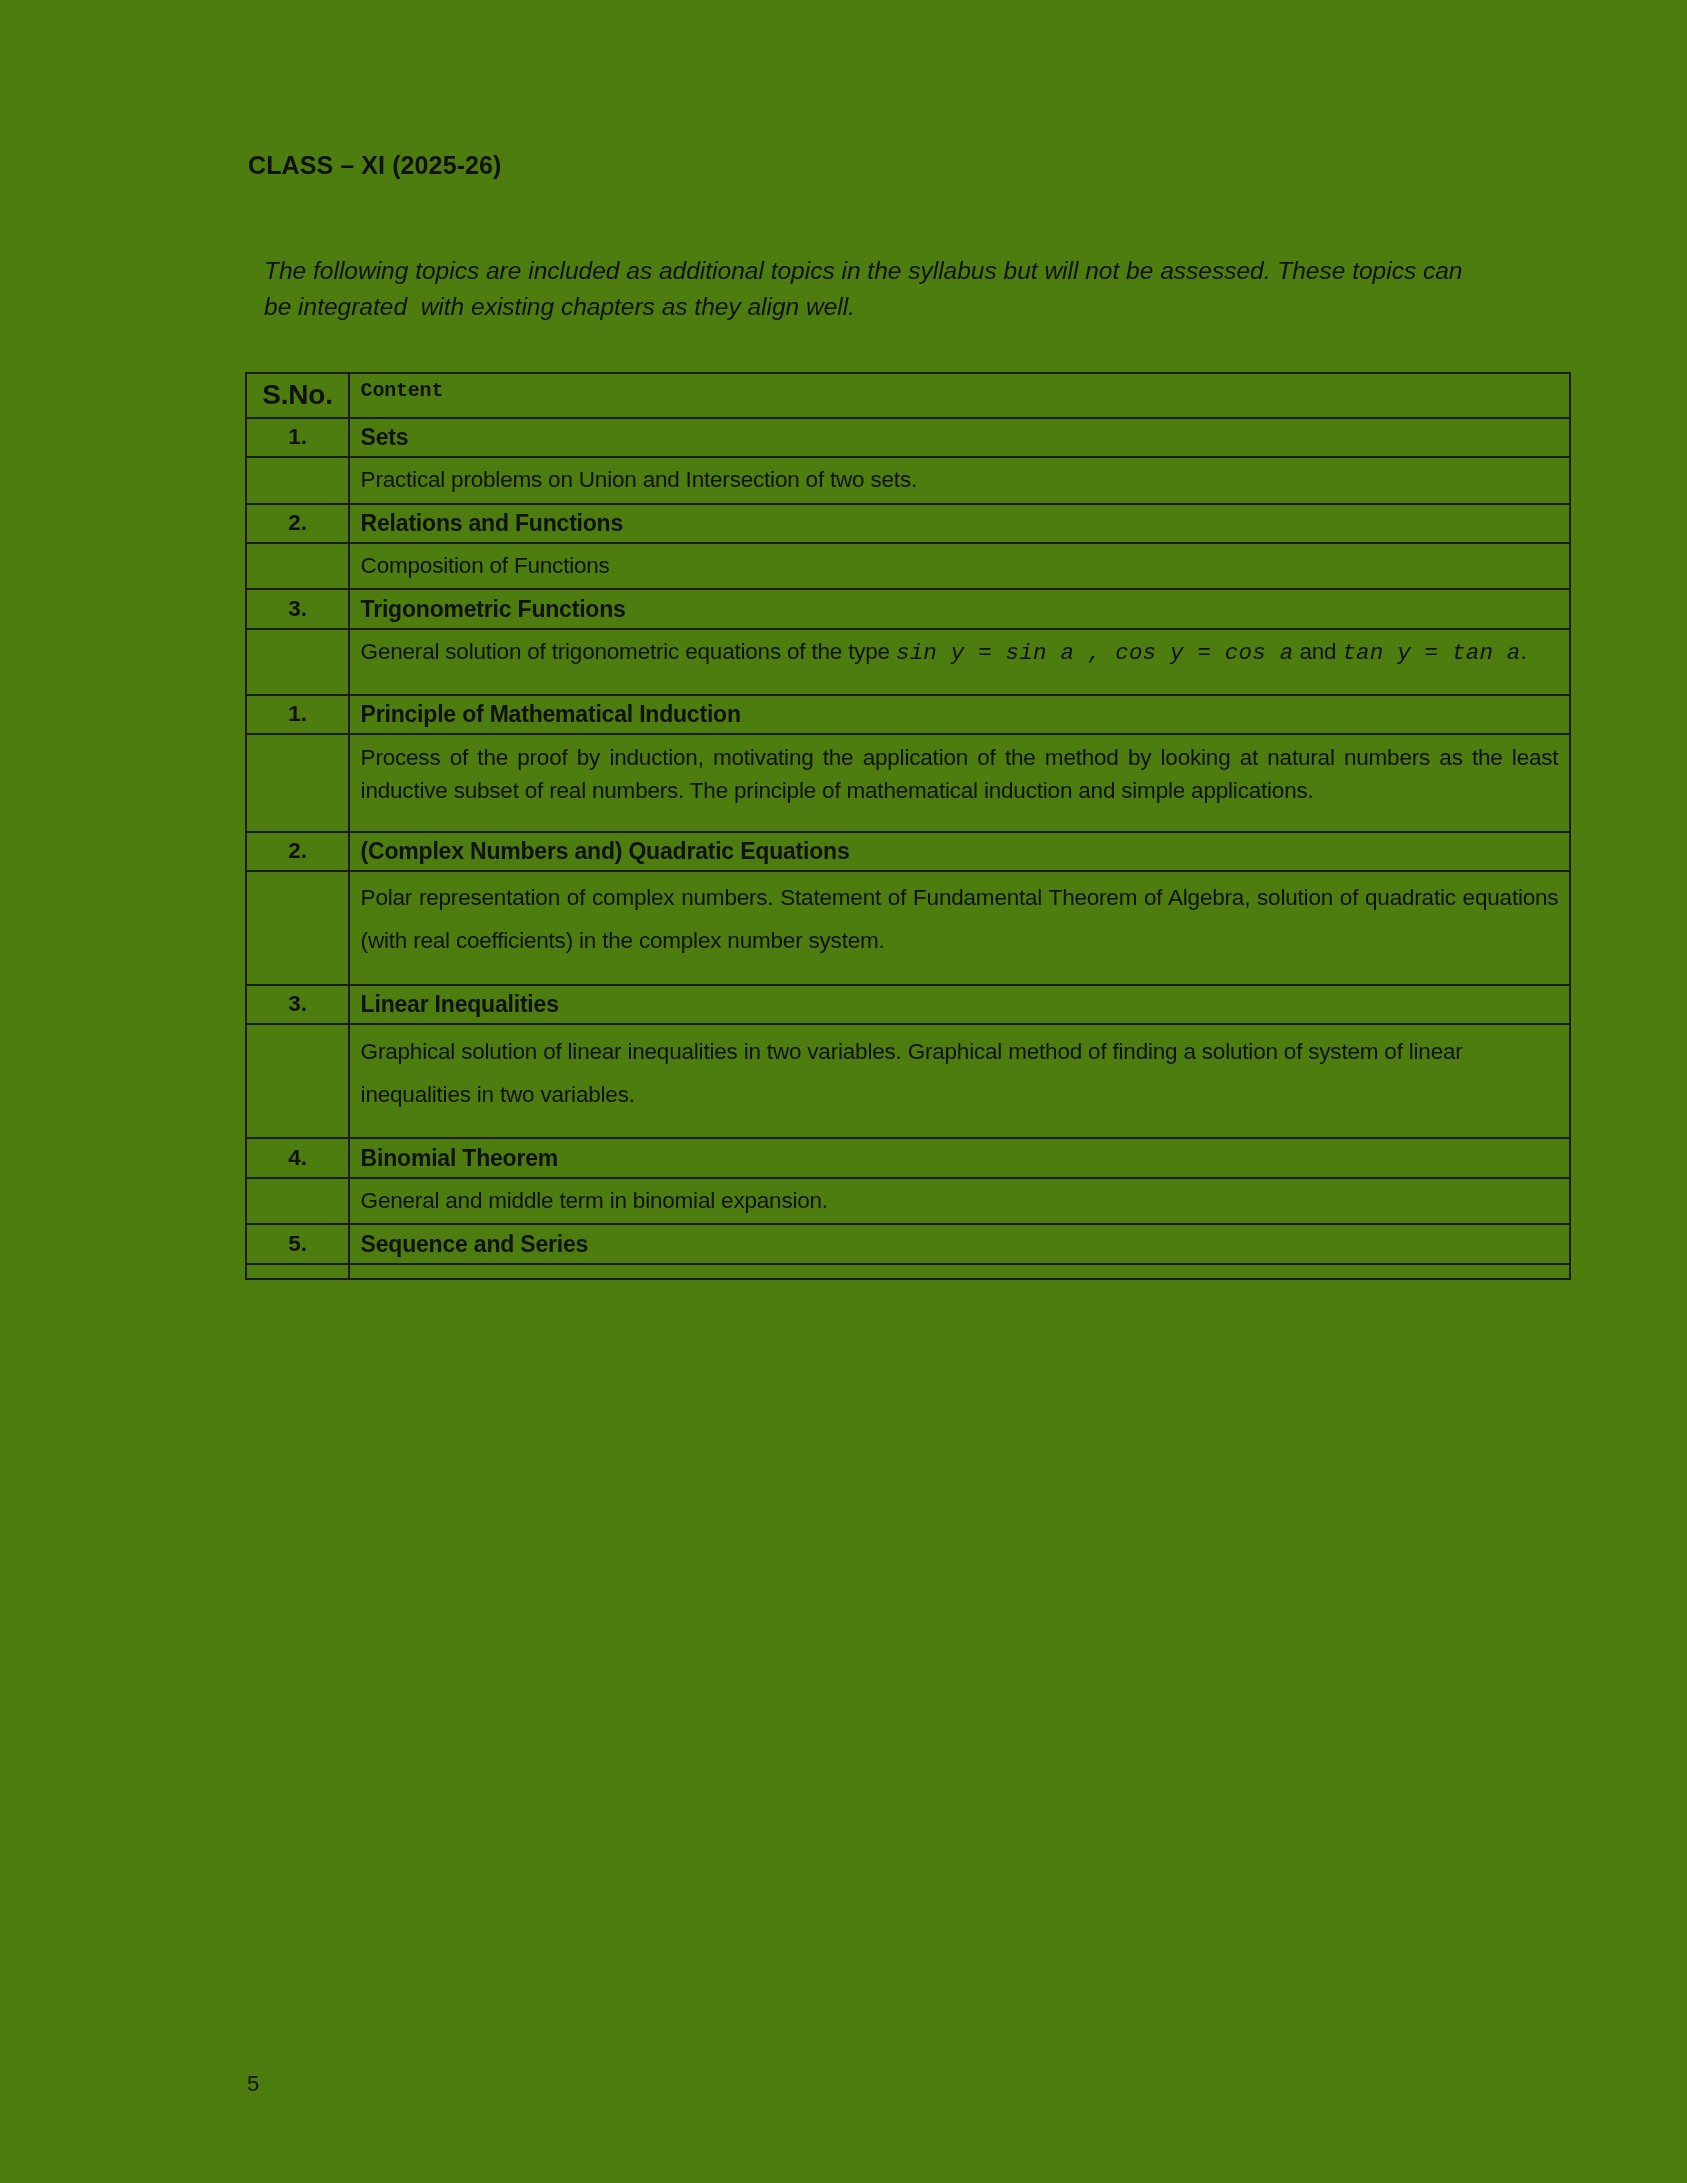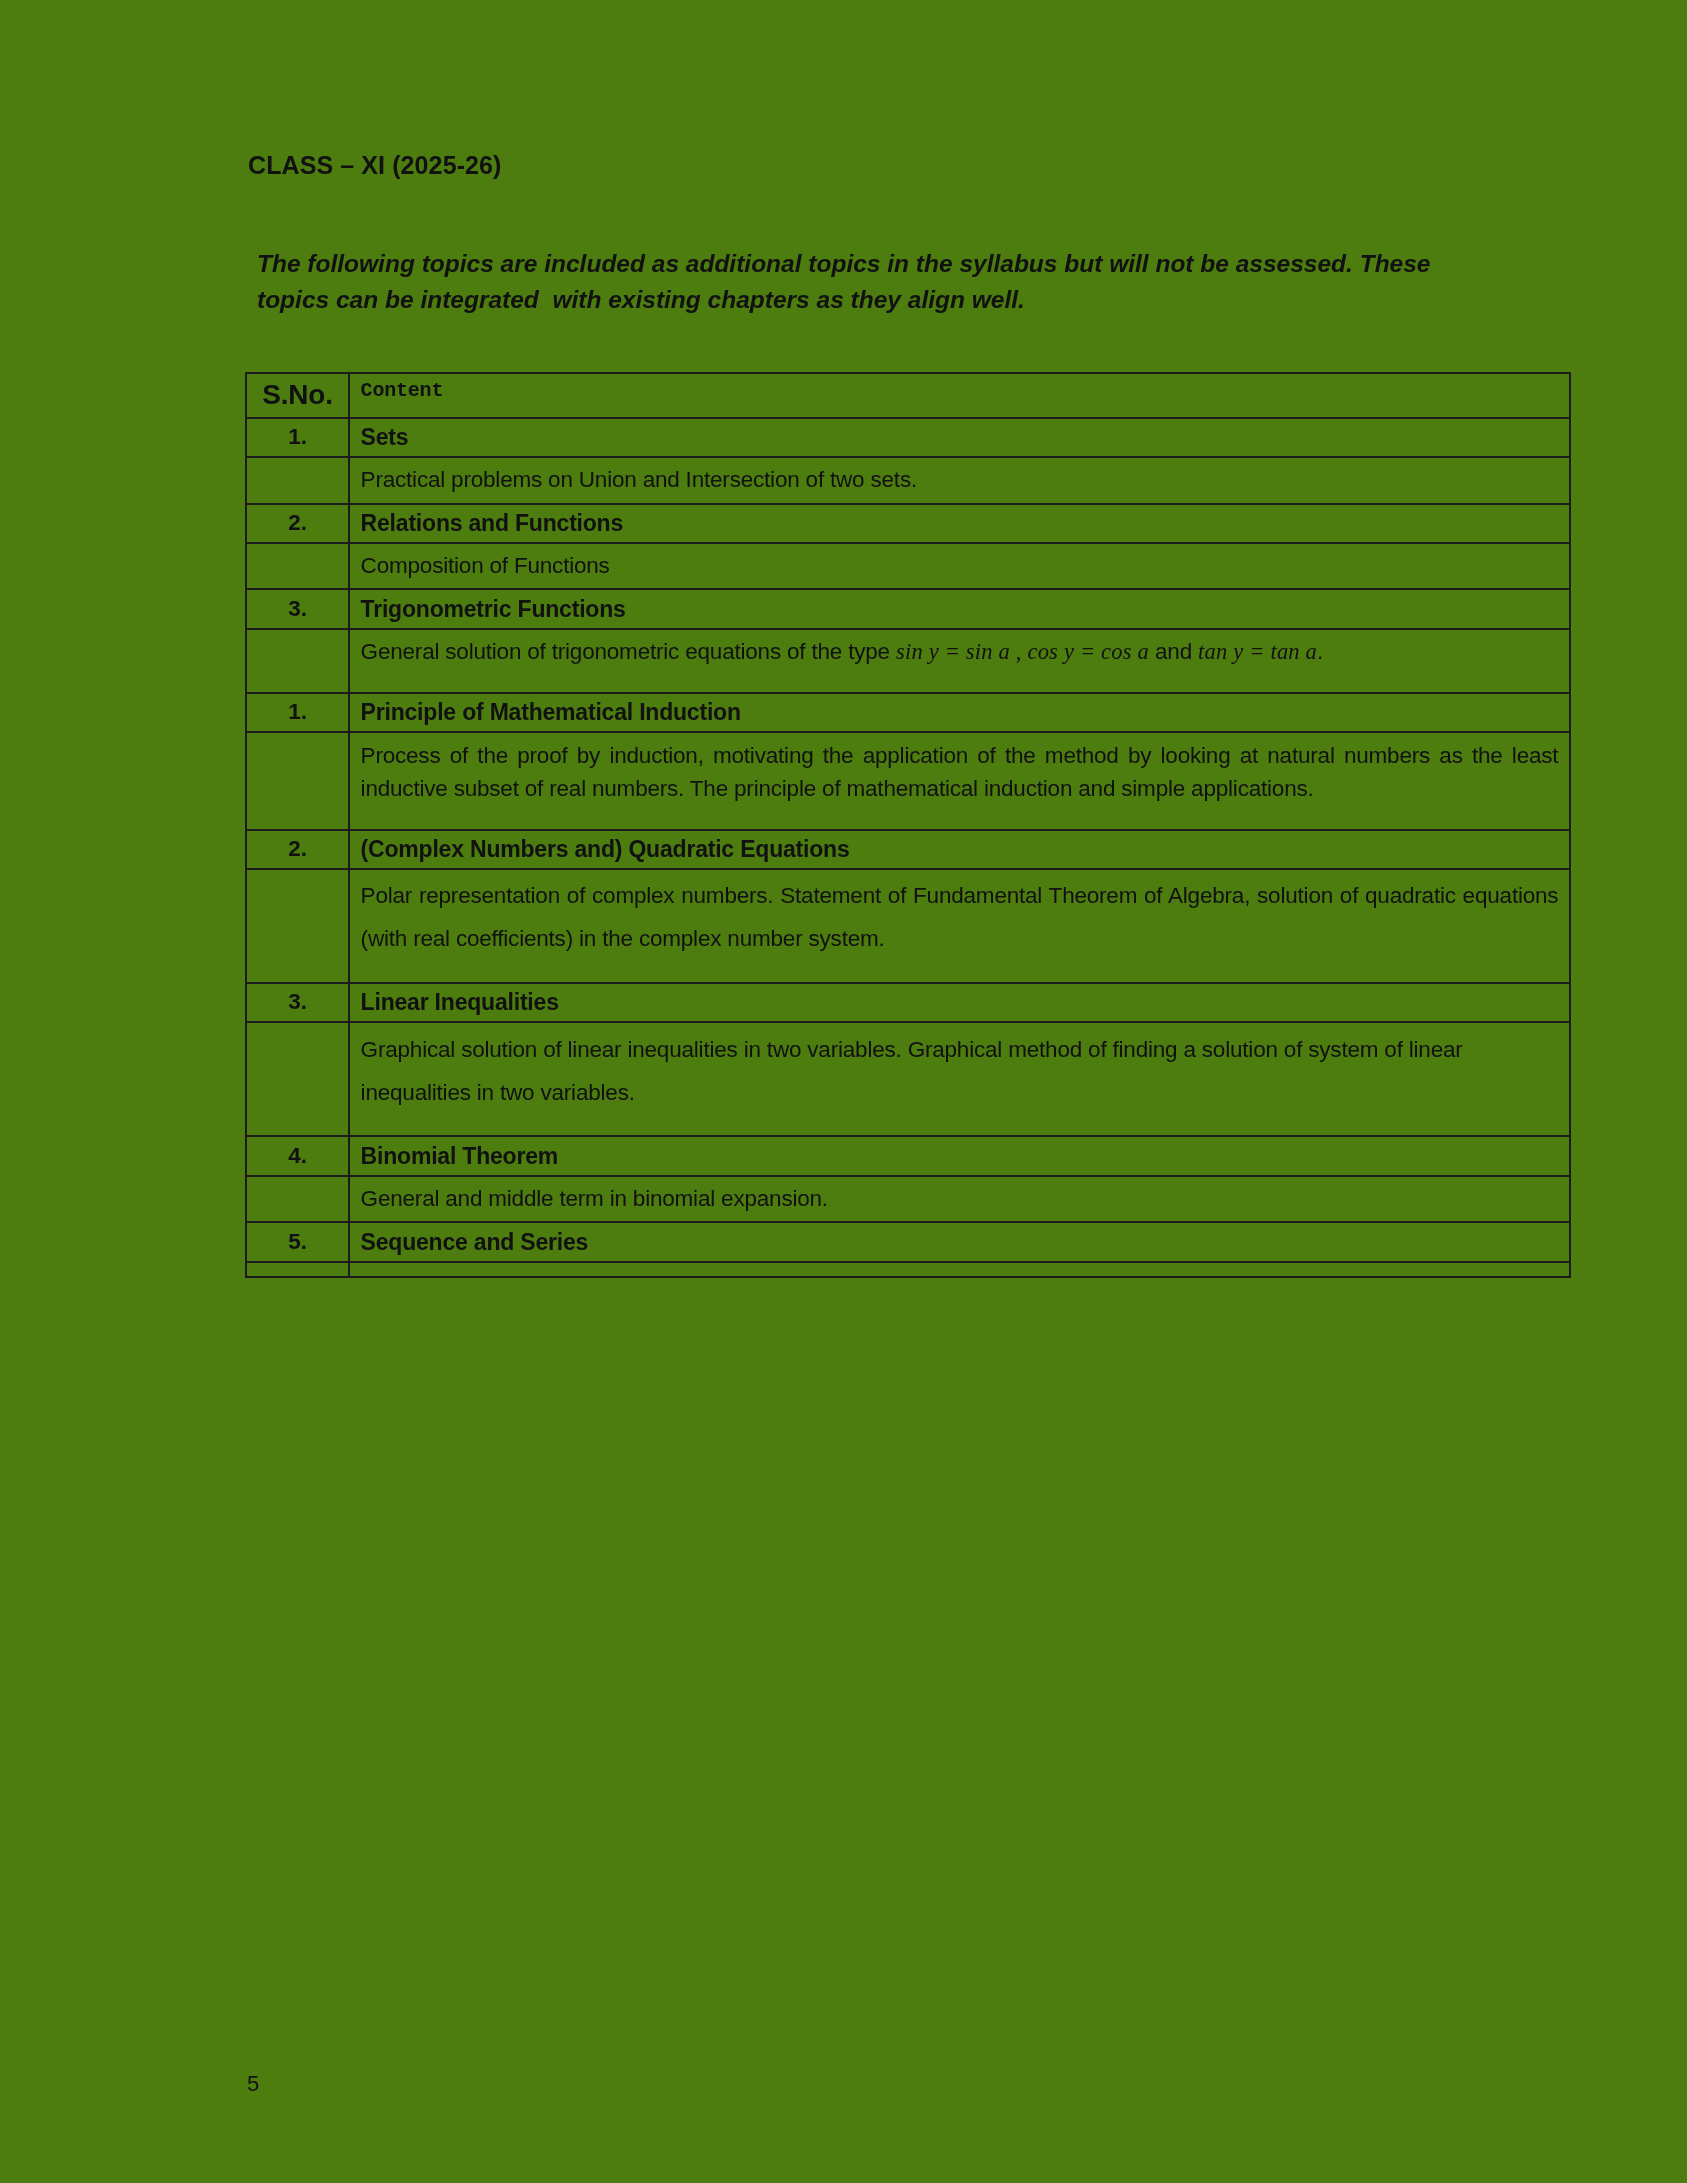--- a/index.html
+++ b/index.html
@@ -19,23 +19,23 @@
     margin: 0;
     font-size: 25px;
     font-weight: 700;
     letter-spacing: 0.1px;
   }
   .intro {
     position: absolute;
     left: 248px;
     top: 237px;
     width: 1204px;
-    margin: 9px;
+    margin: 16px;
     font-size: 24.5px;
-    font-weight: 700;
+    font-weight: 400;
     font-style: italic;
     line-height: 1.45;
     white-space: pre-wrap;
   }
   table.syllabus {
     position: absolute;
     left: 245px;
     top: 372px;
     width: 1326px;
     border-collapse: collapse;
@@ -81,21 +81,21 @@
   td.desc {
     padding: 8px 13.2px 37px 12px;
     line-height: 1.5;
   }
   td.desc.short { padding-bottom: 22.5px; }
   td.desc.justify { text-align: justify; }
   td.desc.wide { line-height: 1.9; padding-bottom: 21px; margin-left: 44px; }
   td.empty-cell { padding: 0; }
   tr.stub-row td { padding: 0; height: 13.2px; }
   .math {
-    font-family: Liberation Serif, serif;
+    font-family: Liberation Mono, monospace;
     font-style: italic;
     letter-spacing: 0.2px;
   }
   .page-number {
     position: absolute;
     left: 247px;
     top: 2071px;
     font-size: 22px;
   }
 </style>

